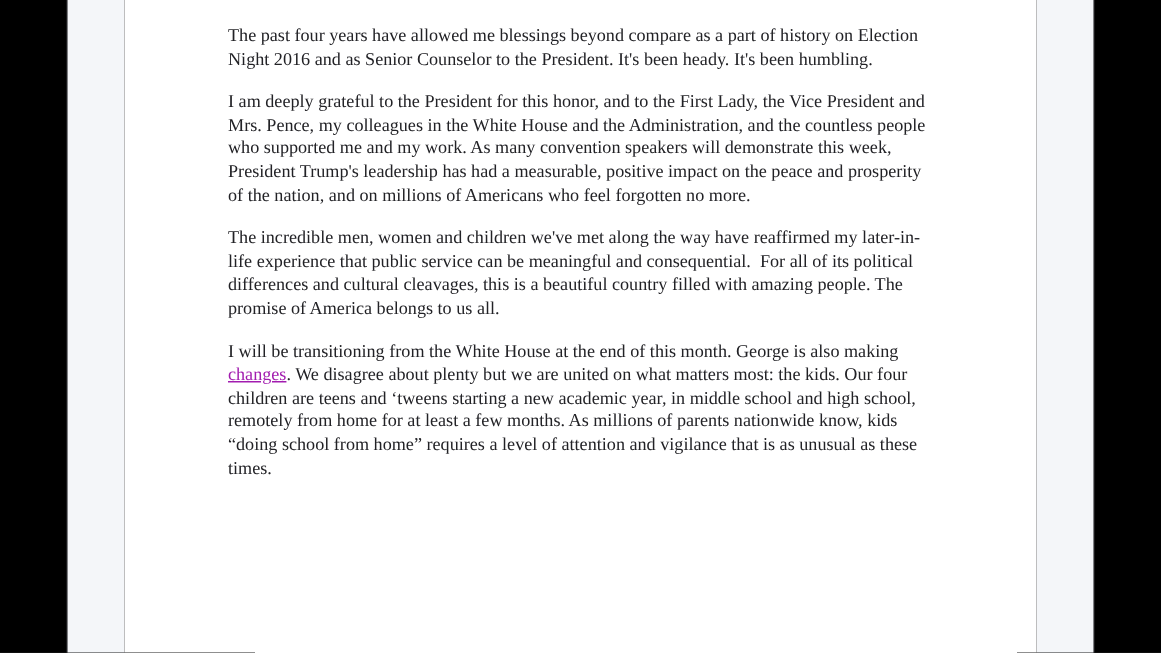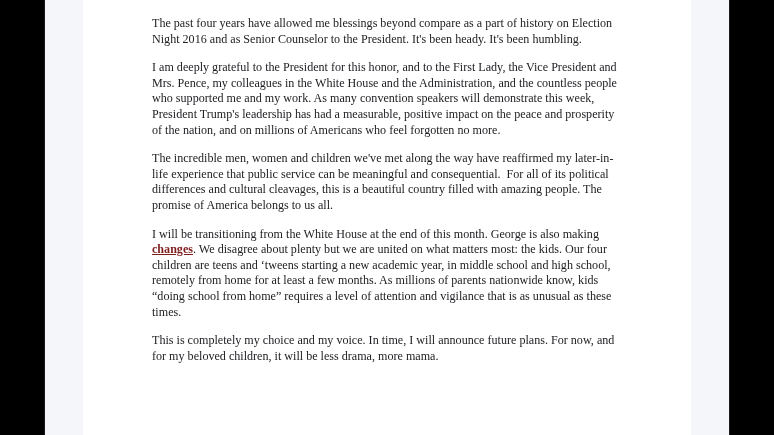--- a/index.html
+++ b/index.html
@@ -72,24 +72,23 @@
     text-align: left;
   }
 
   .para {
     margin: 0 0 13px 0;
     white-space: pre-wrap;
   }
   .para:last-child { margin-bottom: 0; }
 
   .inline-link {
-    color: #7f1d1d;
+    color: #a21caf;
     text-decoration: underline;
     text-underline-offset: 1px;
-    font-weight: bold;
   }
 
   .signature {
     margin-top: 12px;
     padding-left: 256px;
   }
   .signature .sig-line {
     margin: 0;
     line-height: 15.6px;
   }
@@ -112,21 +111,20 @@
     <div class="doc-body">
 
       <p class="para">The past four years have allowed me blessings beyond compare as a part of history on Election Night 2016 and as Senior Counselor to the President. It's been heady. It's been humbling.</p>
 
       <p class="para">I am deeply grateful to the President for this honor, and to the First Lady, the Vice President and Mrs. Pence, my colleagues in the White House and the Administration, and the countless people who supported me and my work. As many convention speakers will demonstrate this week, President Trump's leadership has had a measurable, positive impact on the peace and prosperity of the nation, and on millions of Americans who feel forgotten no more.</p>
 
       <p class="para">The incredible men, women and children we've met along the way have reaffirmed my later-in-life experience that public service can be meaningful and consequential.  For all of its political differences and cultural cleavages, this is a beautiful country filled with amazing people. The promise of America belongs to us all.</p>
 
       <p class="para"><span>I will be transitioning from the White House at the end of this month. George is also making </span><a class="inline-link" href="#">changes</a><span>. We disagree about plenty but we are united on what matters most: the kids. Our four children are teens and ‘tweens starting a new academic year, in middle school and high school, remotely from home for at least a few months. As millions of parents nationwide know, kids “doing school from home” requires a level of attention and vigilance that is as unusual as these times.</span></p>
 
-      <p class="para">This is completely my choice and my voice. In time, I will announce future plans. For now, and for my beloved children, it will be less drama, more mama.</p>
 
       <div class="signature">
       </div>
 
     </div>
   </div>
 
 </div>
 
 </body></html>

